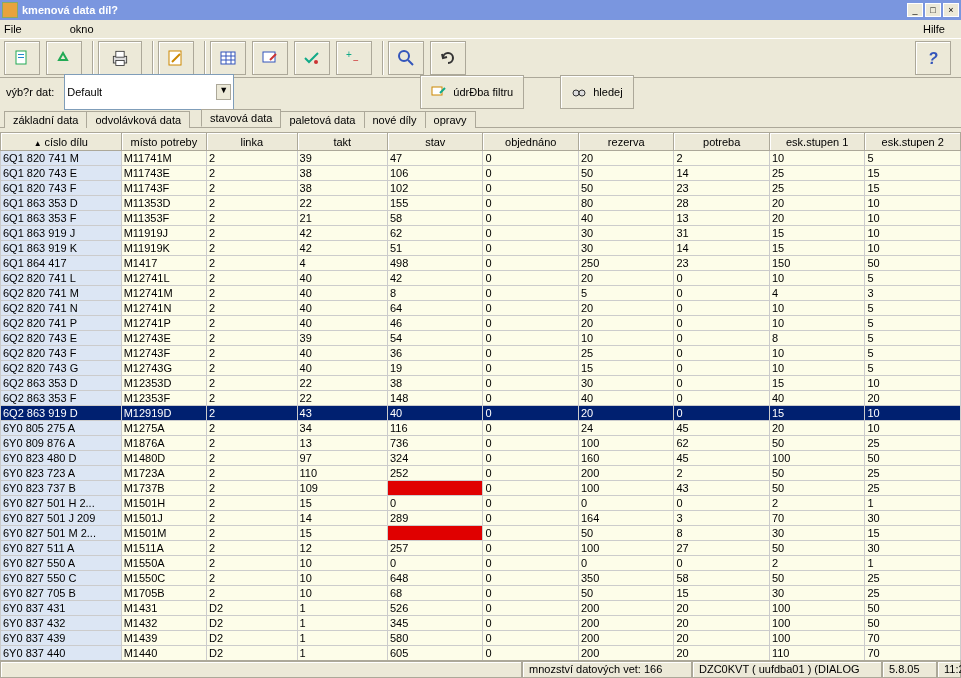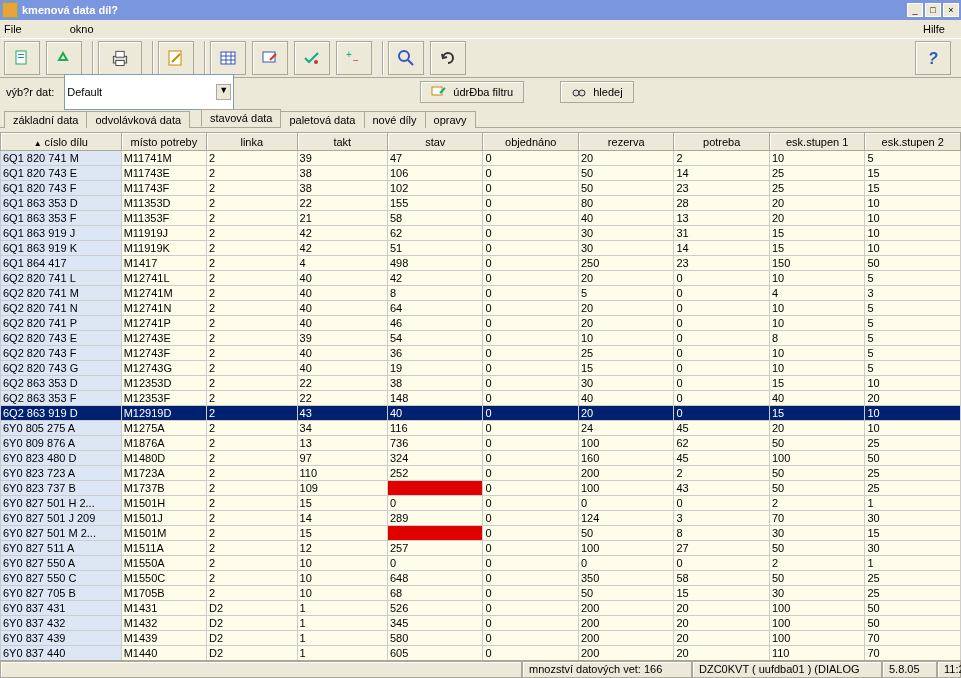--- a/index.html
+++ b/index.html
@@ -47,21 +47,21 @@
   .filterbar {
     height: 28px; display: flex; align-items: center; padding: 2px 6px;
   }
   .filterbar label { margin-right: 10px; }
   .combo {
     width: 170px; height: 36px; background: #fff; border: 1px solid #7F9DB9;
     display: flex; align-items: center; padding: 0 2px; justify-content: space-between;
   }
   .combo .arrow { width: 15px; height: 16px; background: #ECE9D8; border: 1px solid #aca899; text-align: center; font-size: 9px;}
   .fbtn {
-    height: 22px; border: 1px solid #aca899; background: #ECE9D8;
+    height: 34px; border: 1px solid #aca899; background: #ECE9D8;
     box-shadow: inset 1px 1px #fff; display: inline-flex; align-items: center;
     padding: 0 10px; margin-left: 6px;
   }
   .fbtn .ic { width: 16px; height: 14px; margin-right: 6px; display:inline-block;}
   .tabs {
     display: flex; align-items: flex-end; padding: 0 4px; height: 22px;
     border-bottom: 1px solid #aca899; background: #ECE9D8;
   }
   .tab {
     border: 1px solid #aca899; border-bottom: none;
@@ -556,21 +556,21 @@
           <td>2</td>
           <td>1</td>
         </tr>
         <tr class="row">
           <td class="c0">6Y0 827 501 J  209</td>
           <td>M1501J</td>
           <td>2</td>
           <td>14</td>
           <td>289</td>
           <td>0</td>
-          <td>124</td>
+          <td>164</td>
           <td>3</td>
           <td>70</td>
           <td>30</td>
         </tr>
         <tr class="row">
           <td class="c0">6Y0 827 501 M  2...</td>
           <td>M1501M</td>
           <td>2</td>
           <td>15</td>
           <td class="red">304</td>

